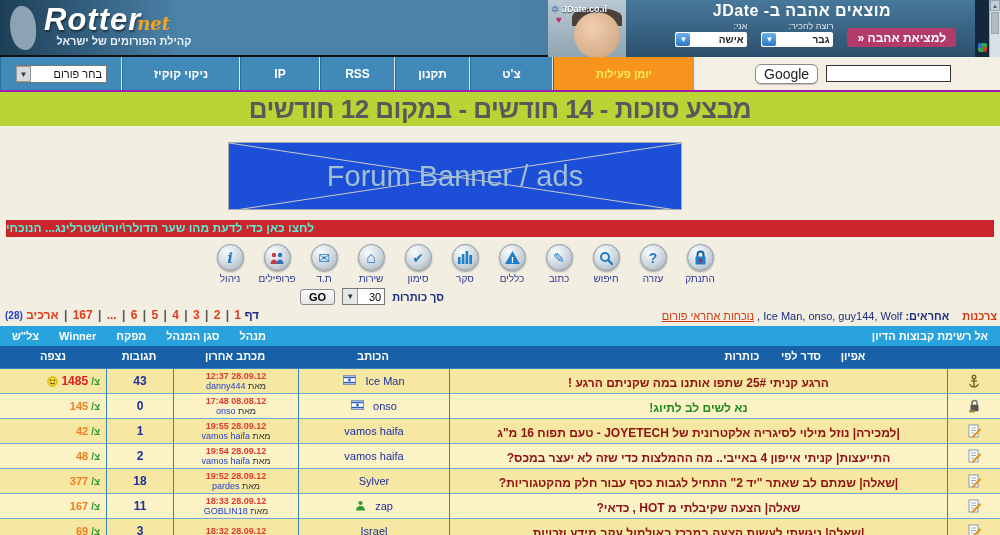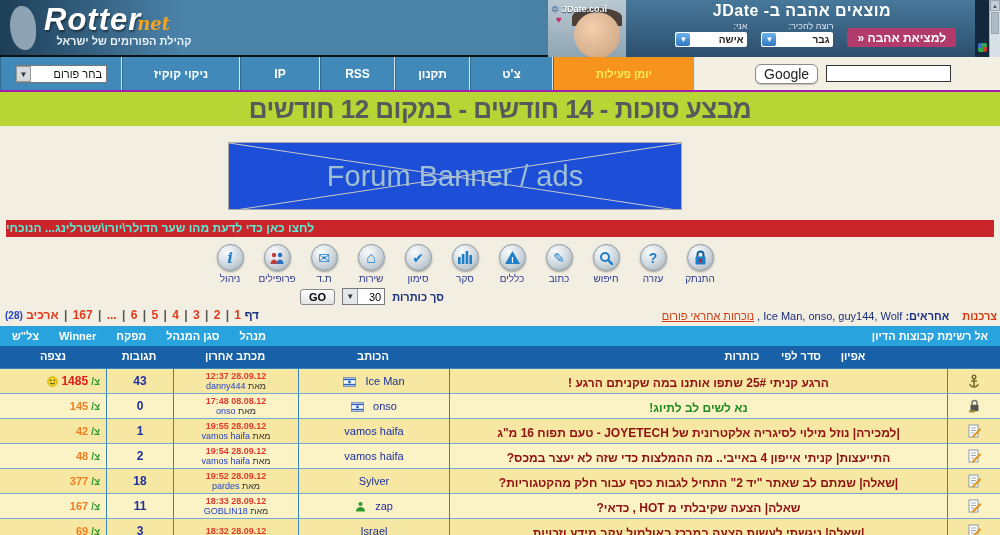--- a/index.html
+++ b/index.html
@@ -91,21 +91,21 @@
   .colsbar span{position:absolute;top:4px;transform:translateX(-50%);white-space:nowrap}
   
   .grid{border-top:1px solid var(--cell-border)}
   .trow{display:flex;height:25px;border-bottom:1px solid #6fa8d2;background:var(--yellow);align-items:stretch}
   .trow.alt{background:var(--yellow-alt)}
   .cell{border-left:1px solid var(--cell-border);display:flex;align-items:center;justify-content:center;overflow:hidden}
   .c-type{width:53px}
   .c-title{flex:1;justify-content:center;padding:14px 8px}
   .c-title span{font-size:12px;font-weight:bold;white-space:nowrap}
   .c-author{width:151px;font-size:11px;color:#1d2f9e}
-  .c-author .aw{direction:ltr;display:flex;align-items:flex-end;gap:9px}
+  .c-author .aw{direction:ltr;display:flex;align-items:flex-start;gap:9px}
   .c-last{width:125px;flex-direction:column;justify-content:center;line-height:10px}
   .c-last .t{font-size:9px;color:#e03a2f;font-weight:bold;direction:ltr}
   .c-last .f{font-size:9px;color:#333}
   .c-last .f b{color:#2441c9;font-weight:normal;direction:ltr;unicode-bidi:embed}
   .c-replies{width:67px;font-size:12px;font-weight:bold;color:#1d2f9e}
   .c-views{width:106px;border-left:none;justify-content:flex-start;padding-right:6px}
   .vwrap{direction:ltr;display:flex;align-items:center;gap:3px;font-size:11px;font-weight:bold}
   .vnum{color:#ef7e1f}
   .trow.hot .vnum{color:#e31b1b;font-size:12px}
   .vsuf{color:#2f9a2f;font-size:10px}

